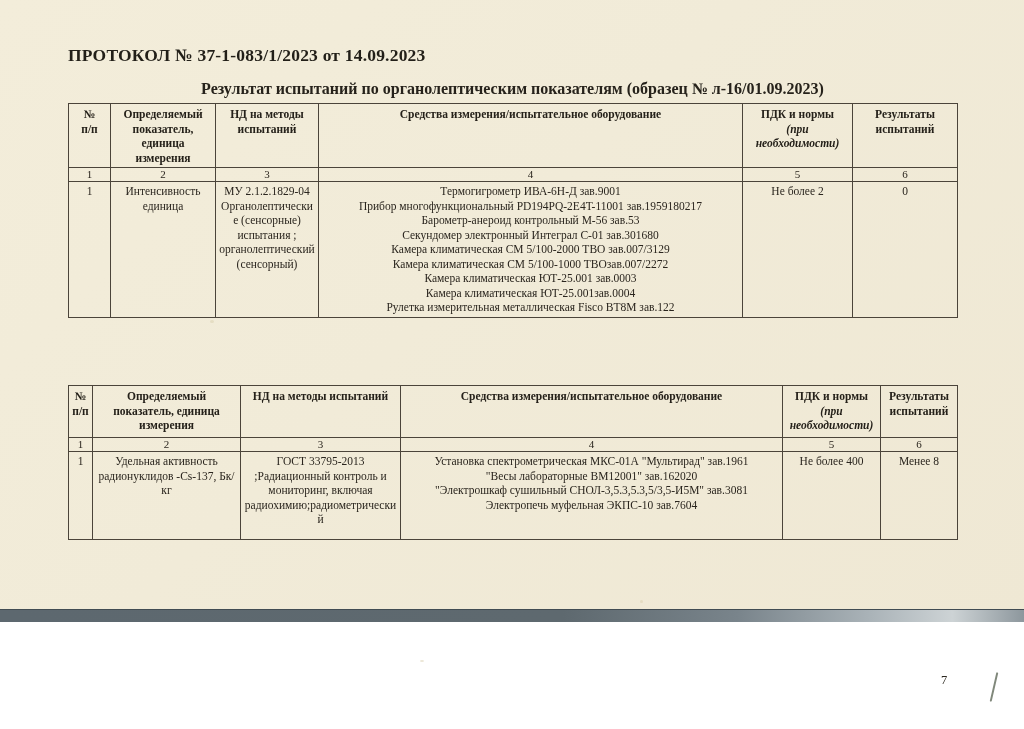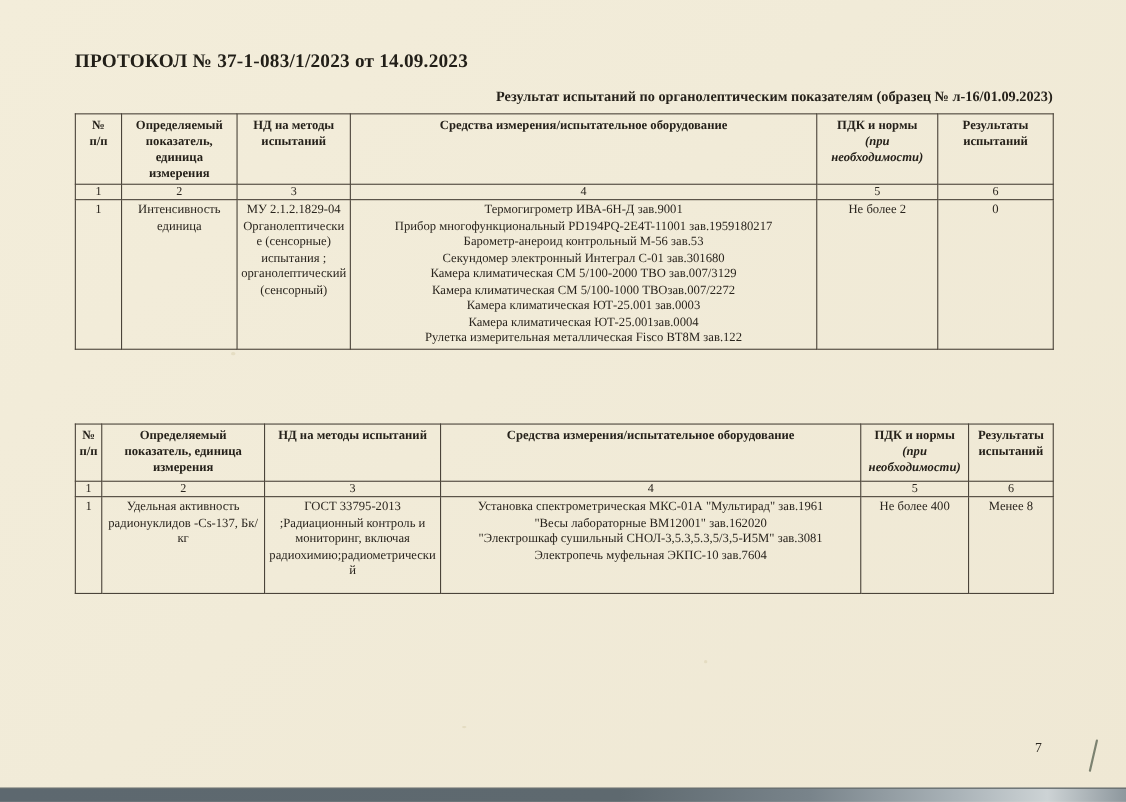--- a/index.html
+++ b/index.html
@@ -3,33 +3,33 @@
 <meta charset="utf-8">
 <style>
   html, body { margin: 0; padding: 0; }
   body {
     width: 1024px; height: 729px;
     font-family: "Liberation Serif", "DejaVu Serif", serif;
     overflow: hidden;
   }
   .page {
     position: relative;
-    width: 1024px; height: 729px;
+    width: 1024px; height: 622px;
     background: linear-gradient(135deg, #f3edda 0%, #f1ebd8 45%, #efe8d4 100%);
     color: #29251d;
     text-decoration: underline;
   }
   .title {
     position: absolute; left: 68px; top: 45px;
     font-size: 17.5px; font-weight: bold; letter-spacing: 0.2px;
     color: #221f18;
   }
   .caption {
     position: absolute; left: 68px; width: 889px;
-    text-align: right; font-size: 13px; font-weight: bold;
+    text-align: center; font-size: 16px; font-weight: bold;
     color: #26221b;
   }
   .caption1 { top: 80px; }
   .caption2 { top: 344px; }
   table {
     position: absolute; left: 68px;
     border-collapse: collapse; table-layout: fixed;
     background: transparent;
   }
   #table1 { top: 103px; width: 889px; }

